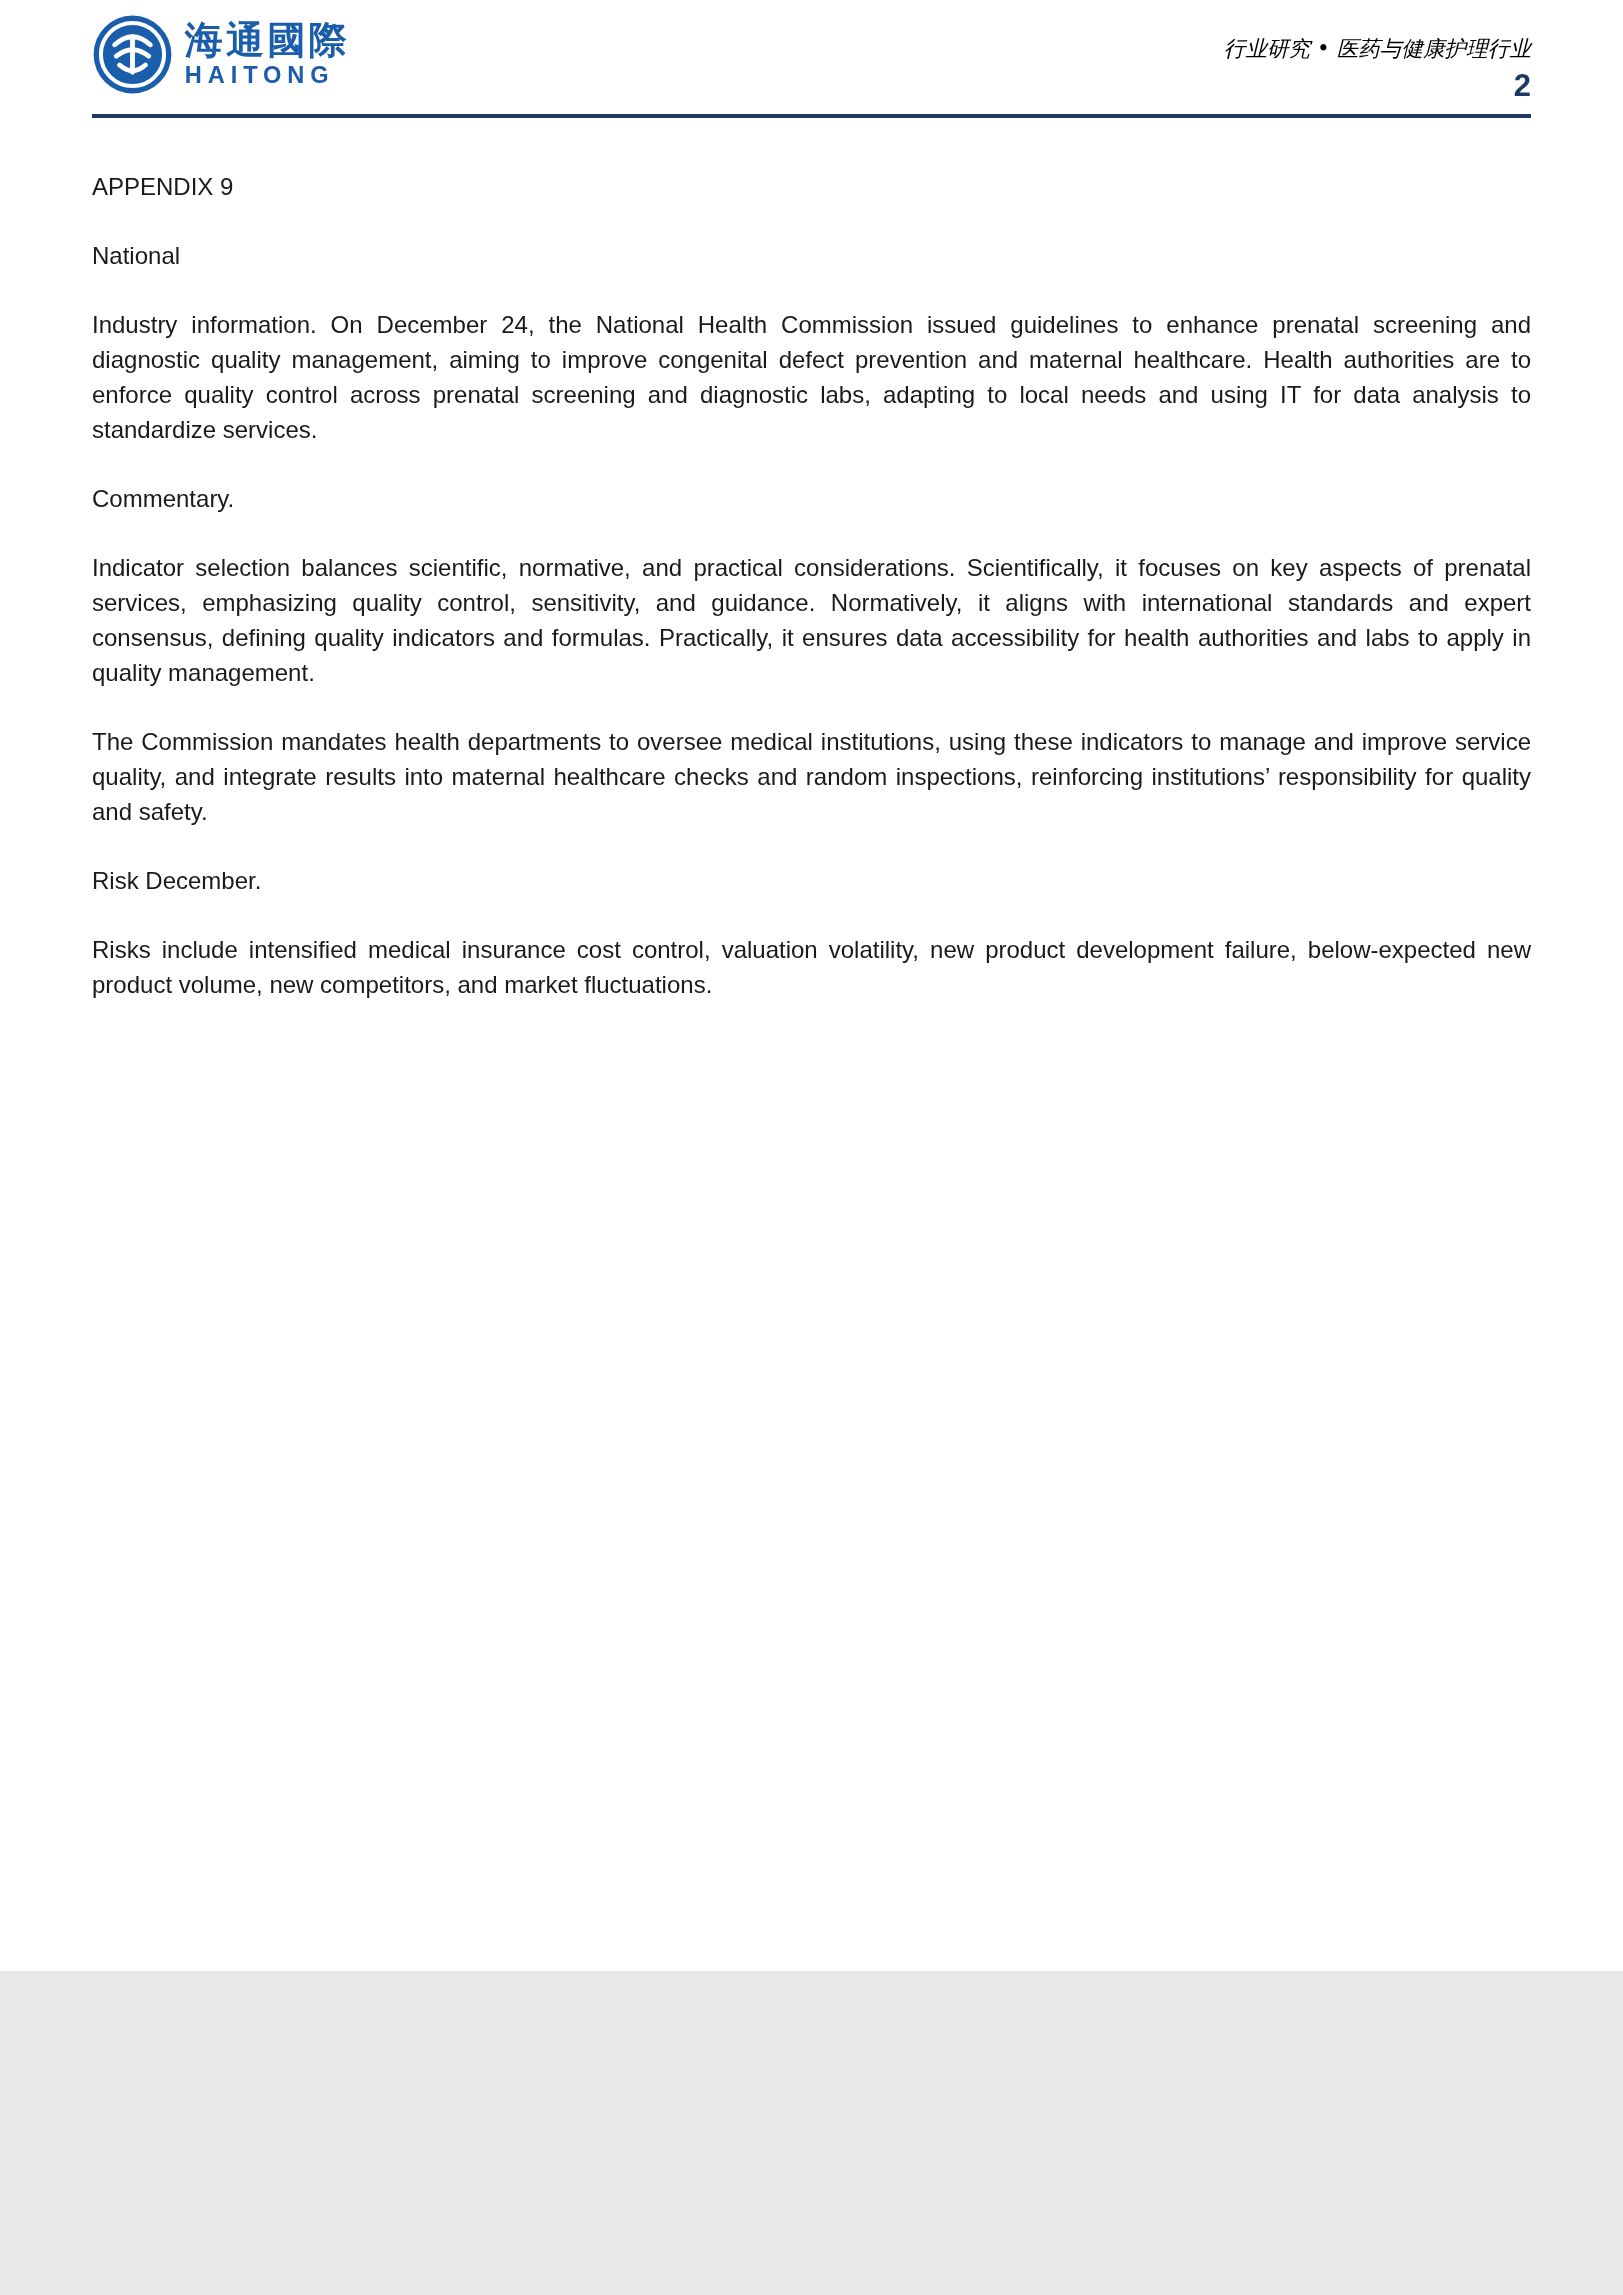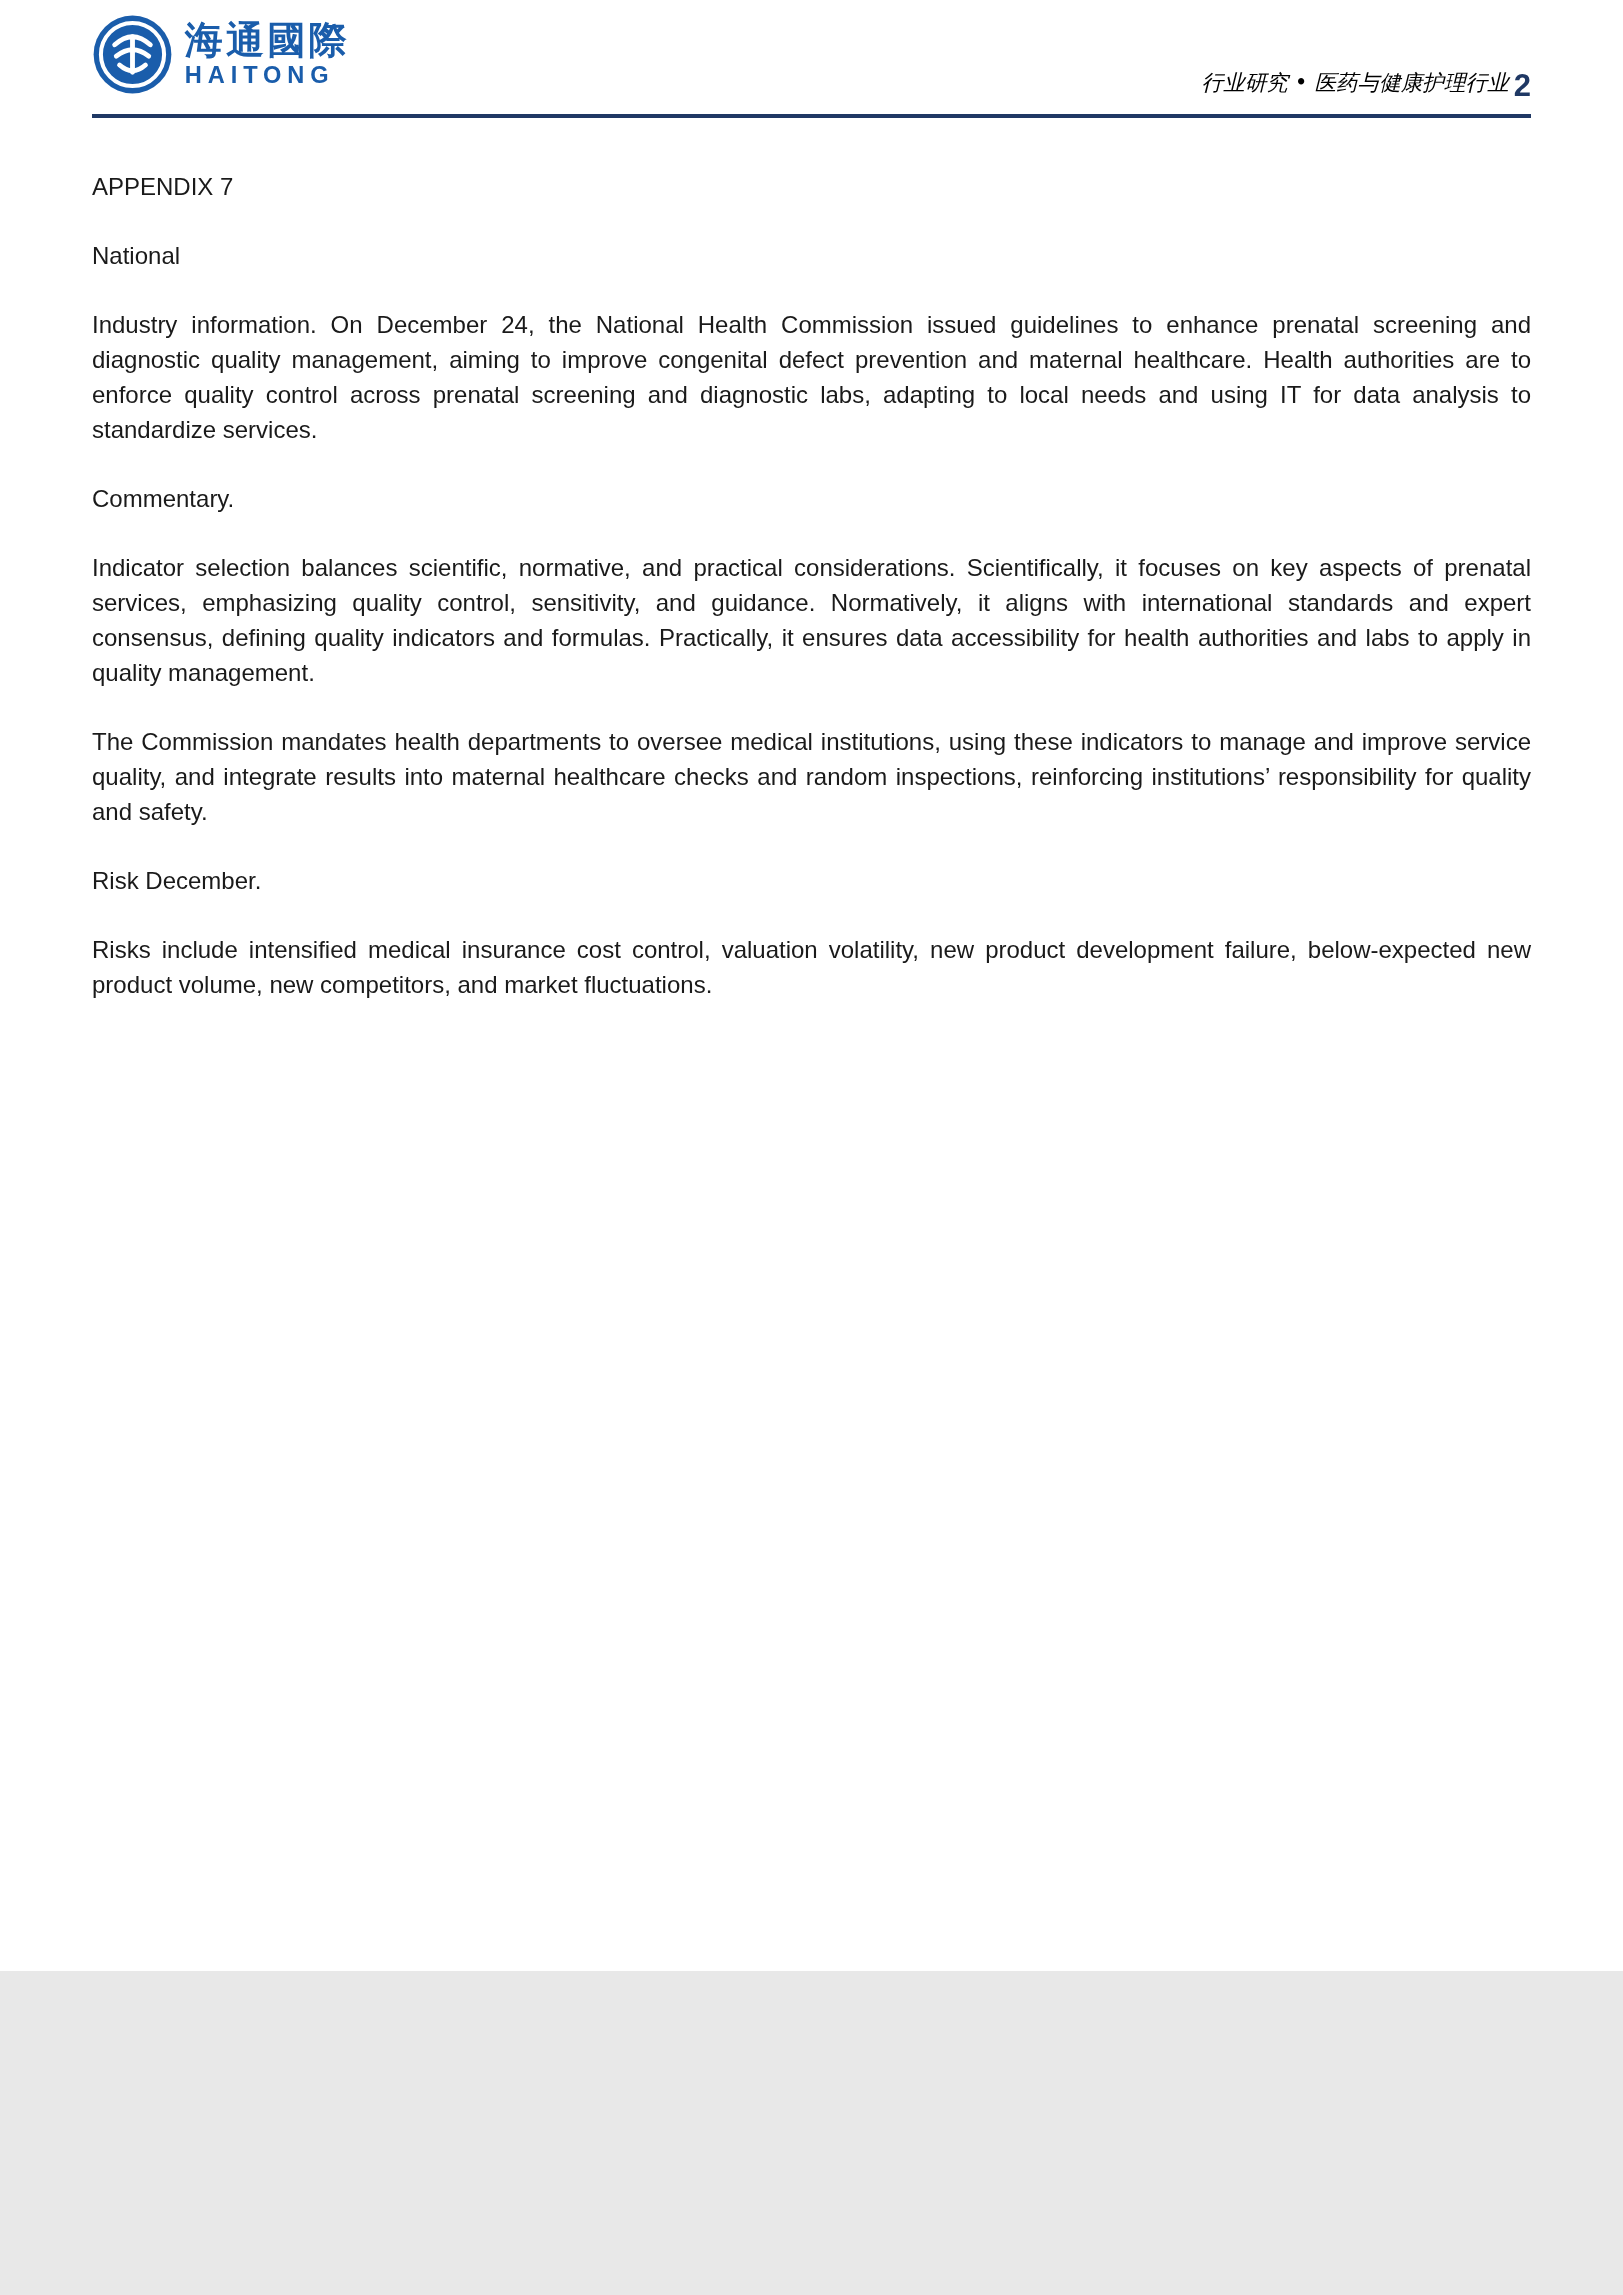--- a/index.html
+++ b/index.html
@@ -56,23 +56,24 @@
     font-size: 23.6px;
     font-weight: bold;
     color: #1a5dab;
     letter-spacing: 5.9px;
     line-height: 1.1;
     margin-top: 1.3px;
   }
 
   .header-right {
     display: flex;
-    align-items: flex-start;
+    align-items: flex-end;
     gap: 5px;
     padding-bottom: 6.5px;
+    flex-direction: column;
   }
 
   .category-line {
     font-family: "DejaVu Serif", serif;
     font-style: italic;
     font-size: 21.6px;
     color: #000000;
     white-space: nowrap;
   }
 
@@ -149,21 +150,21 @@
       <div class="header-right">
         <span class="category-line">行业研究 • 医药与健康护理行业</span>
         <span class="page-number">2</span>
       </div>
 
     </div>
 
     <div class="rule"></div>
 
     <div class="body-area">
-      <div class="block heading">APPENDIX 7</div>
+      <div class="block heading">APPENDIX 9</div>
       <div class="block heading">National</div>
       <div class="block paragraph">Industry information. On December 24, the National Health Commission issued guidelines to enhance prenatal screening and diagnostic quality management, aiming to improve congenital defect prevention and maternal healthcare. Health authorities are to enforce quality control across prenatal screening and diagnostic labs, adapting to local needs and using IT for data analysis to standardize services.</div>
       <div class="block heading">Commentary.</div>
       <div class="block paragraph">Indicator selection balances scientific, normative, and practical considerations. Scientifically, it focuses on key aspects of prenatal services, emphasizing quality control, sensitivity, and guidance. Normatively, it aligns with international standards and expert consensus, defining quality indicators and formulas. Practically, it ensures data accessibility for health authorities and labs to apply in quality management.</div>
       <div class="block paragraph">The Commission mandates health departments to oversee medical institutions, using these indicators to manage and improve service quality, and integrate results into maternal healthcare checks and random inspections, reinforcing institutions’ responsibility for quality and safety.</div>
       <div class="block heading">Risk December.</div>
       <div class="block paragraph">Risks include intensified medical insurance cost control, valuation volatility, new product development failure, below-expected new product volume, new competitors, and market fluctuations.</div>
     </div>
 
   </div>

